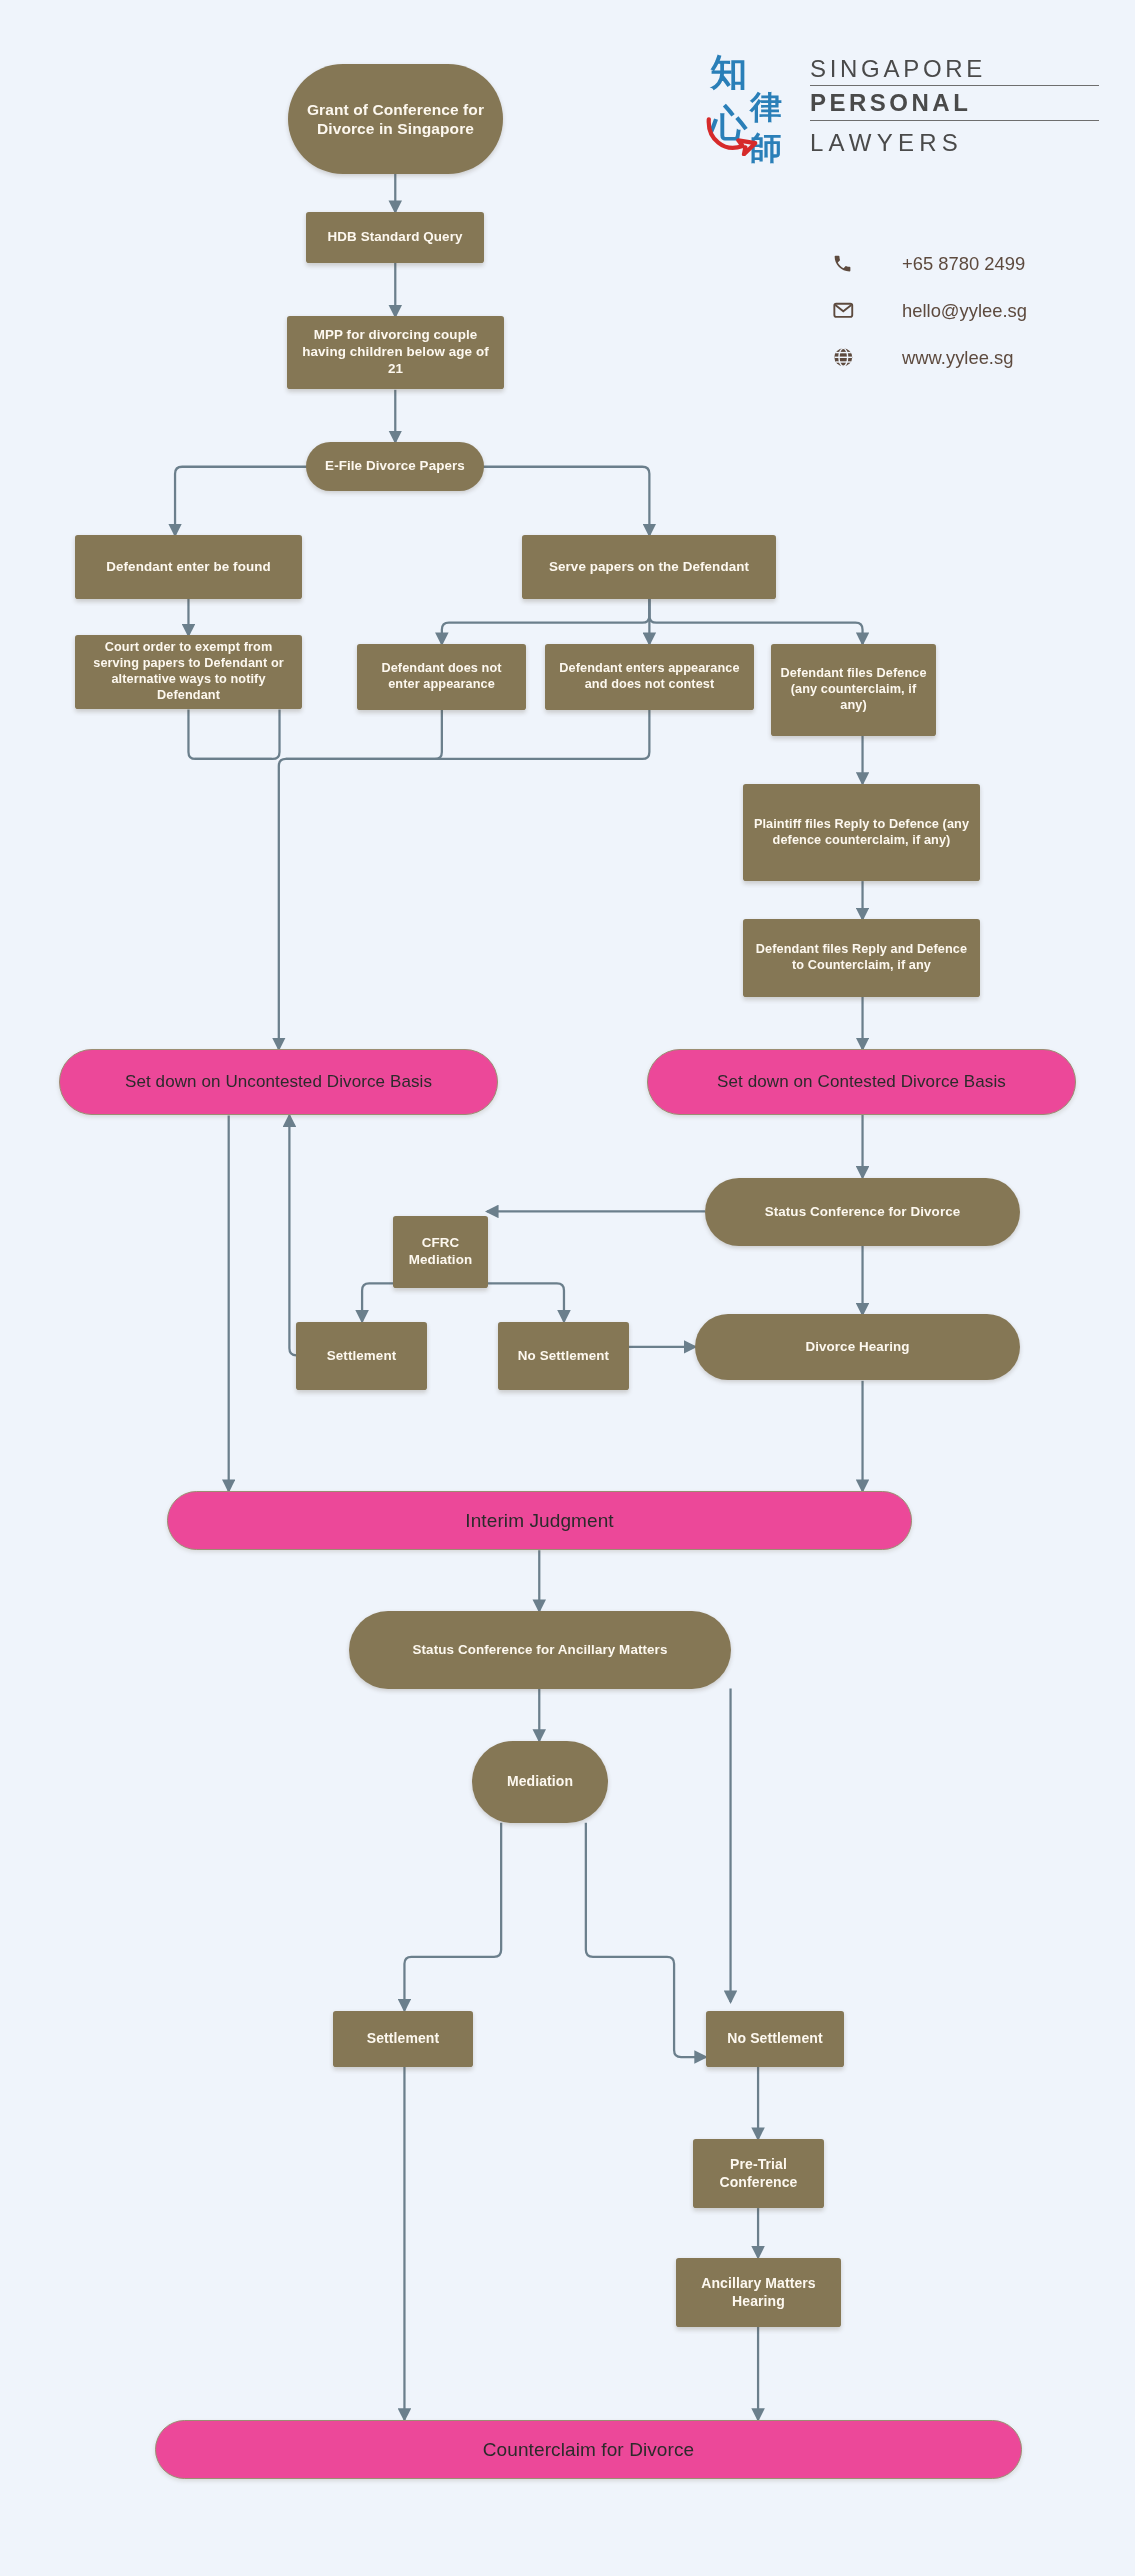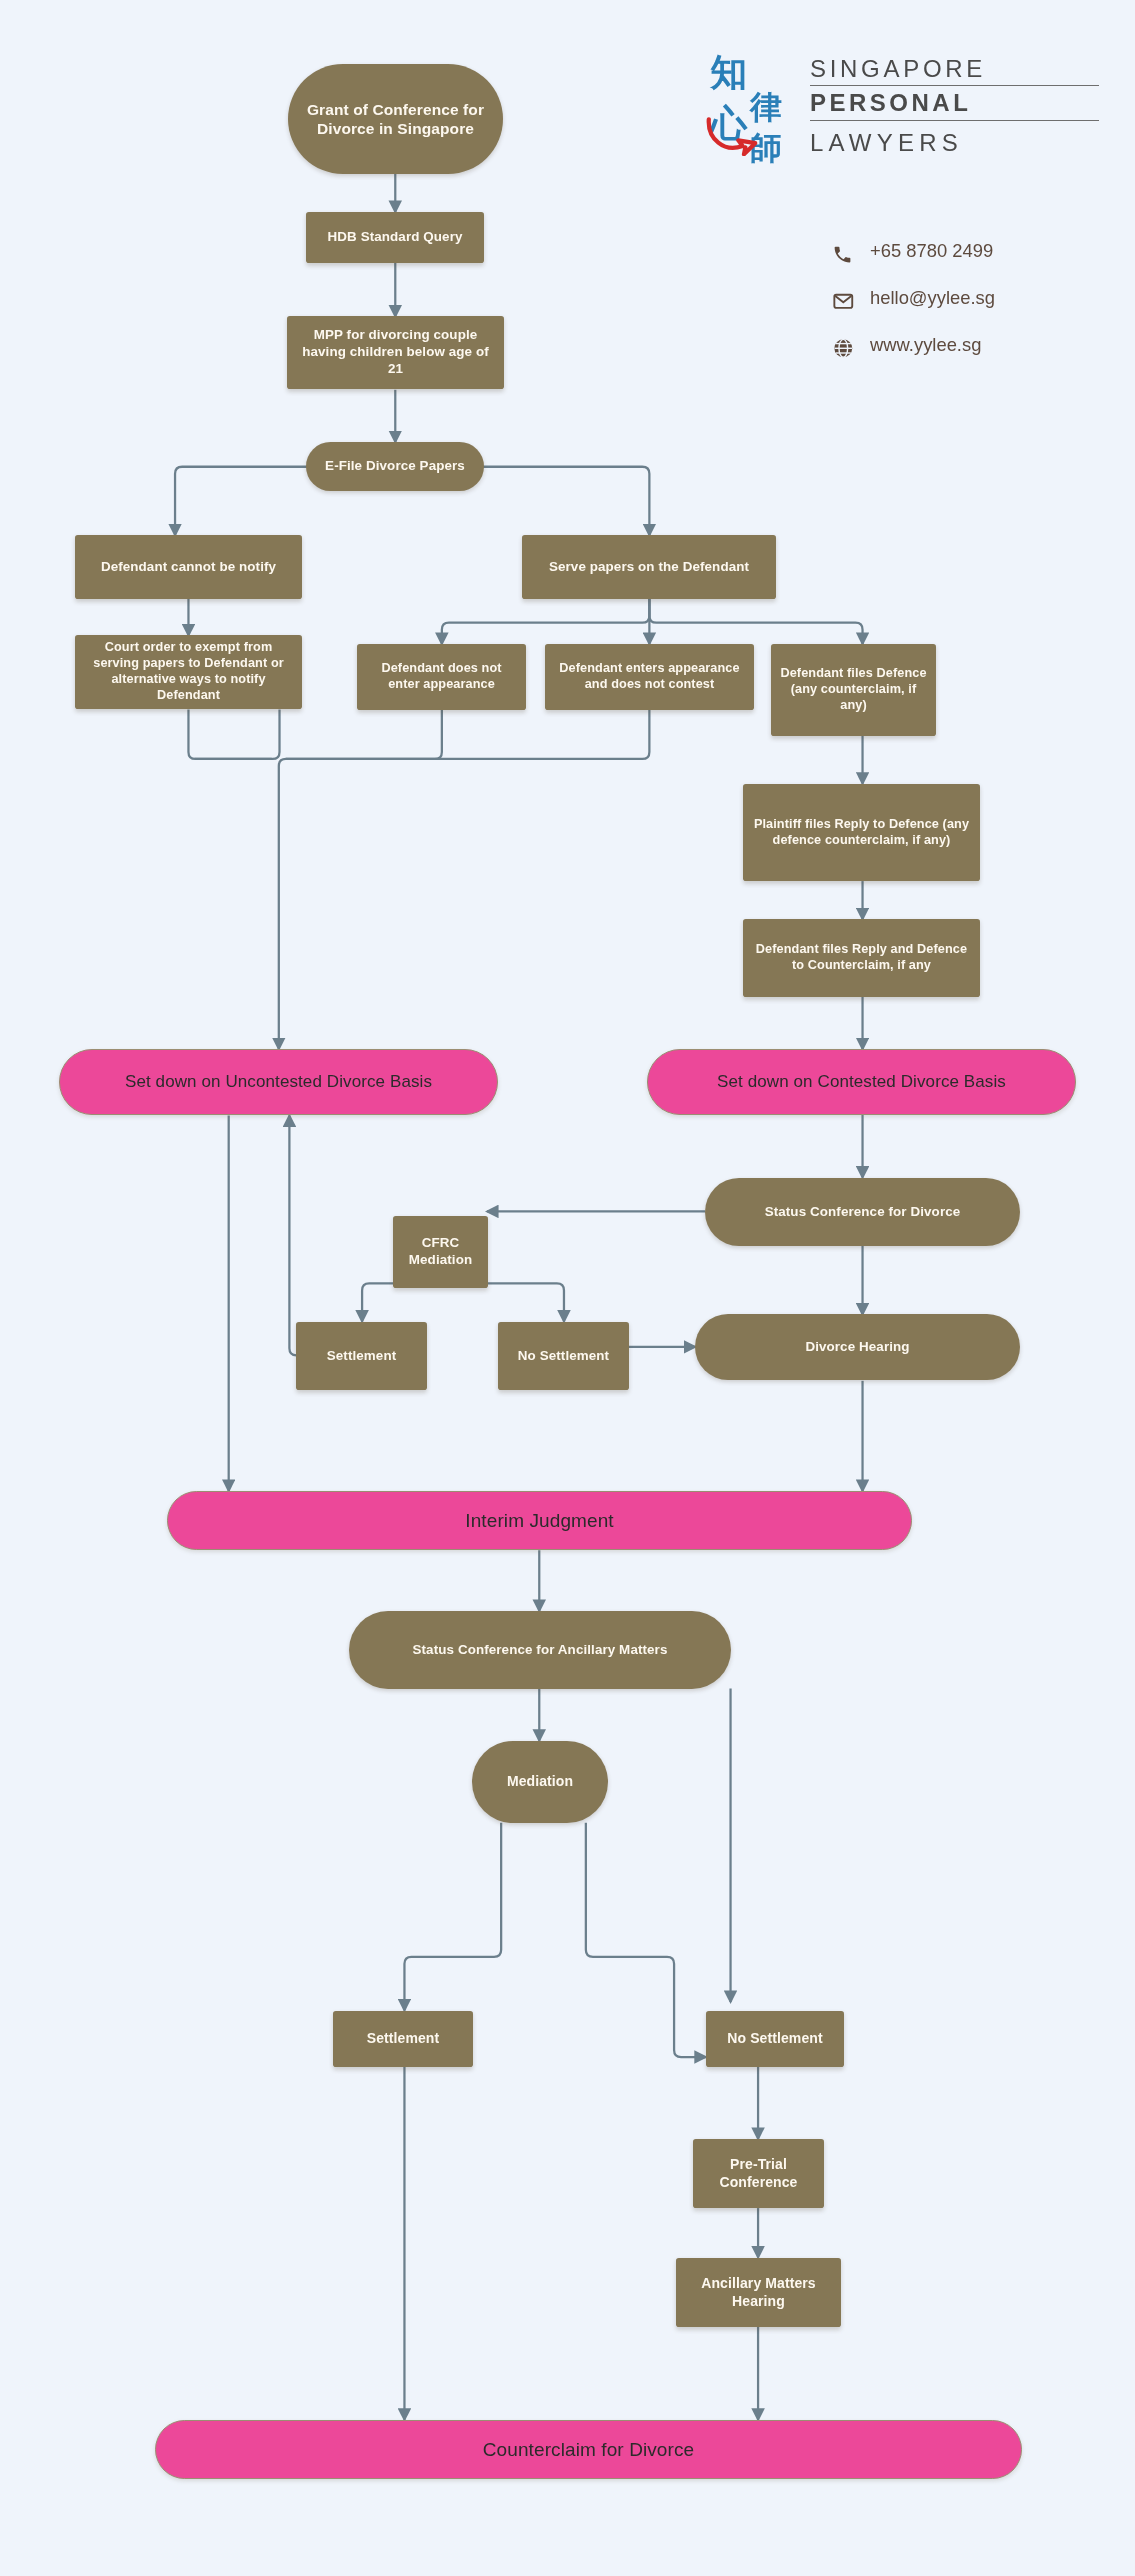--- a/index.html
+++ b/index.html
@@ -45,21 +45,21 @@
   .cn4{left:44px;top:78px;font-size:32px;}
   .swoosh{position:absolute;left:0px;top:58px;width:52px;height:44px;}
   .brand-words{position:absolute;left:104px;top:4.2px;width:289px;}
   .bw-row{color:#4a4a4a;font-family:"Liberation Sans", sans-serif;}
   .bw1{font-size:24px;letter-spacing:3.7px;font-weight:300;padding-bottom:2.1px;}
   .bw2{font-size:24px;letter-spacing:3.5px;font-weight:bold;padding:3.5px 0 2.1px;}
   .bw3{font-size:24px;letter-spacing:5.2px;font-weight:300;padding-top:9px;}
   .rule{height:0.7px;background:#6e6e6e;width:100%;}
 
   .contact{position:absolute;left:832px;top:240px;width:282px;}
-  .crow{display:flex;align-items:flex-start;height:47px;}
+  .crow{display:flex;align-items:center;height:47px;gap:32px;}
   .cicon{width:38px;height:28px;display:flex;align-items:center;justify-content:flex-start;color:#5d4a3e;}
   .ctext{font-size:18.4px;color:#5d4a3e;font-family:"Liberation Sans", sans-serif;}
 </style>
 </head>
 <body>
 
 <div id="stage">
 
   <div class="brand">
     <div class="brand-mark">
@@ -190,21 +190,21 @@
   </svg>
 
   <div class="node pill" style="left:288px;top:64px;width:215px;height:110px;font-size:15.5px;">Grant of Conference for Divorce in Singapore</div>
 
   <div class="node" style="left:306px;top:212px;width:178px;height:51px;font-size:13.4px;">HDB Standard Query</div>
 
   <div class="node" style="left:287px;top:316px;width:217px;height:73px;font-size:13.4px;">MPP for divorcing couple having children below age of 21</div>
 
   <div class="node pill" style="left:306px;top:442px;width:178px;height:49px;font-size:13.4px;">E-File Divorce Papers</div>
 
-  <div class="node" style="left:75px;top:535px;width:227px;height:64px;font-size:13.4px;">Defendant cannot be notify</div>
+  <div class="node" style="left:75px;top:535px;width:227px;height:64px;font-size:13.4px;">Defendant enter be found</div>
 
   <div class="node" style="left:522px;top:535px;width:254px;height:64px;font-size:13.4px;">Serve papers on the Defendant</div>
 
   <div class="node" style="left:75px;top:635px;width:227px;height:74px;font-size:12.7px;">Court order to exempt from serving papers to Defendant or alternative ways to notify Defendant</div>
 
   <div class="node" style="left:357px;top:644px;width:169px;height:66px;font-size:12.7px;">Defendant does not enter appearance</div>
 
   <div class="node" style="left:545px;top:644px;width:209px;height:66px;font-size:12.7px;">Defendant enters appearance and does not contest</div>
 
   <div class="node" style="left:771px;top:644px;width:165px;height:92px;font-size:12.7px;">Defendant files Defence (any counterclaim, if any)</div>

